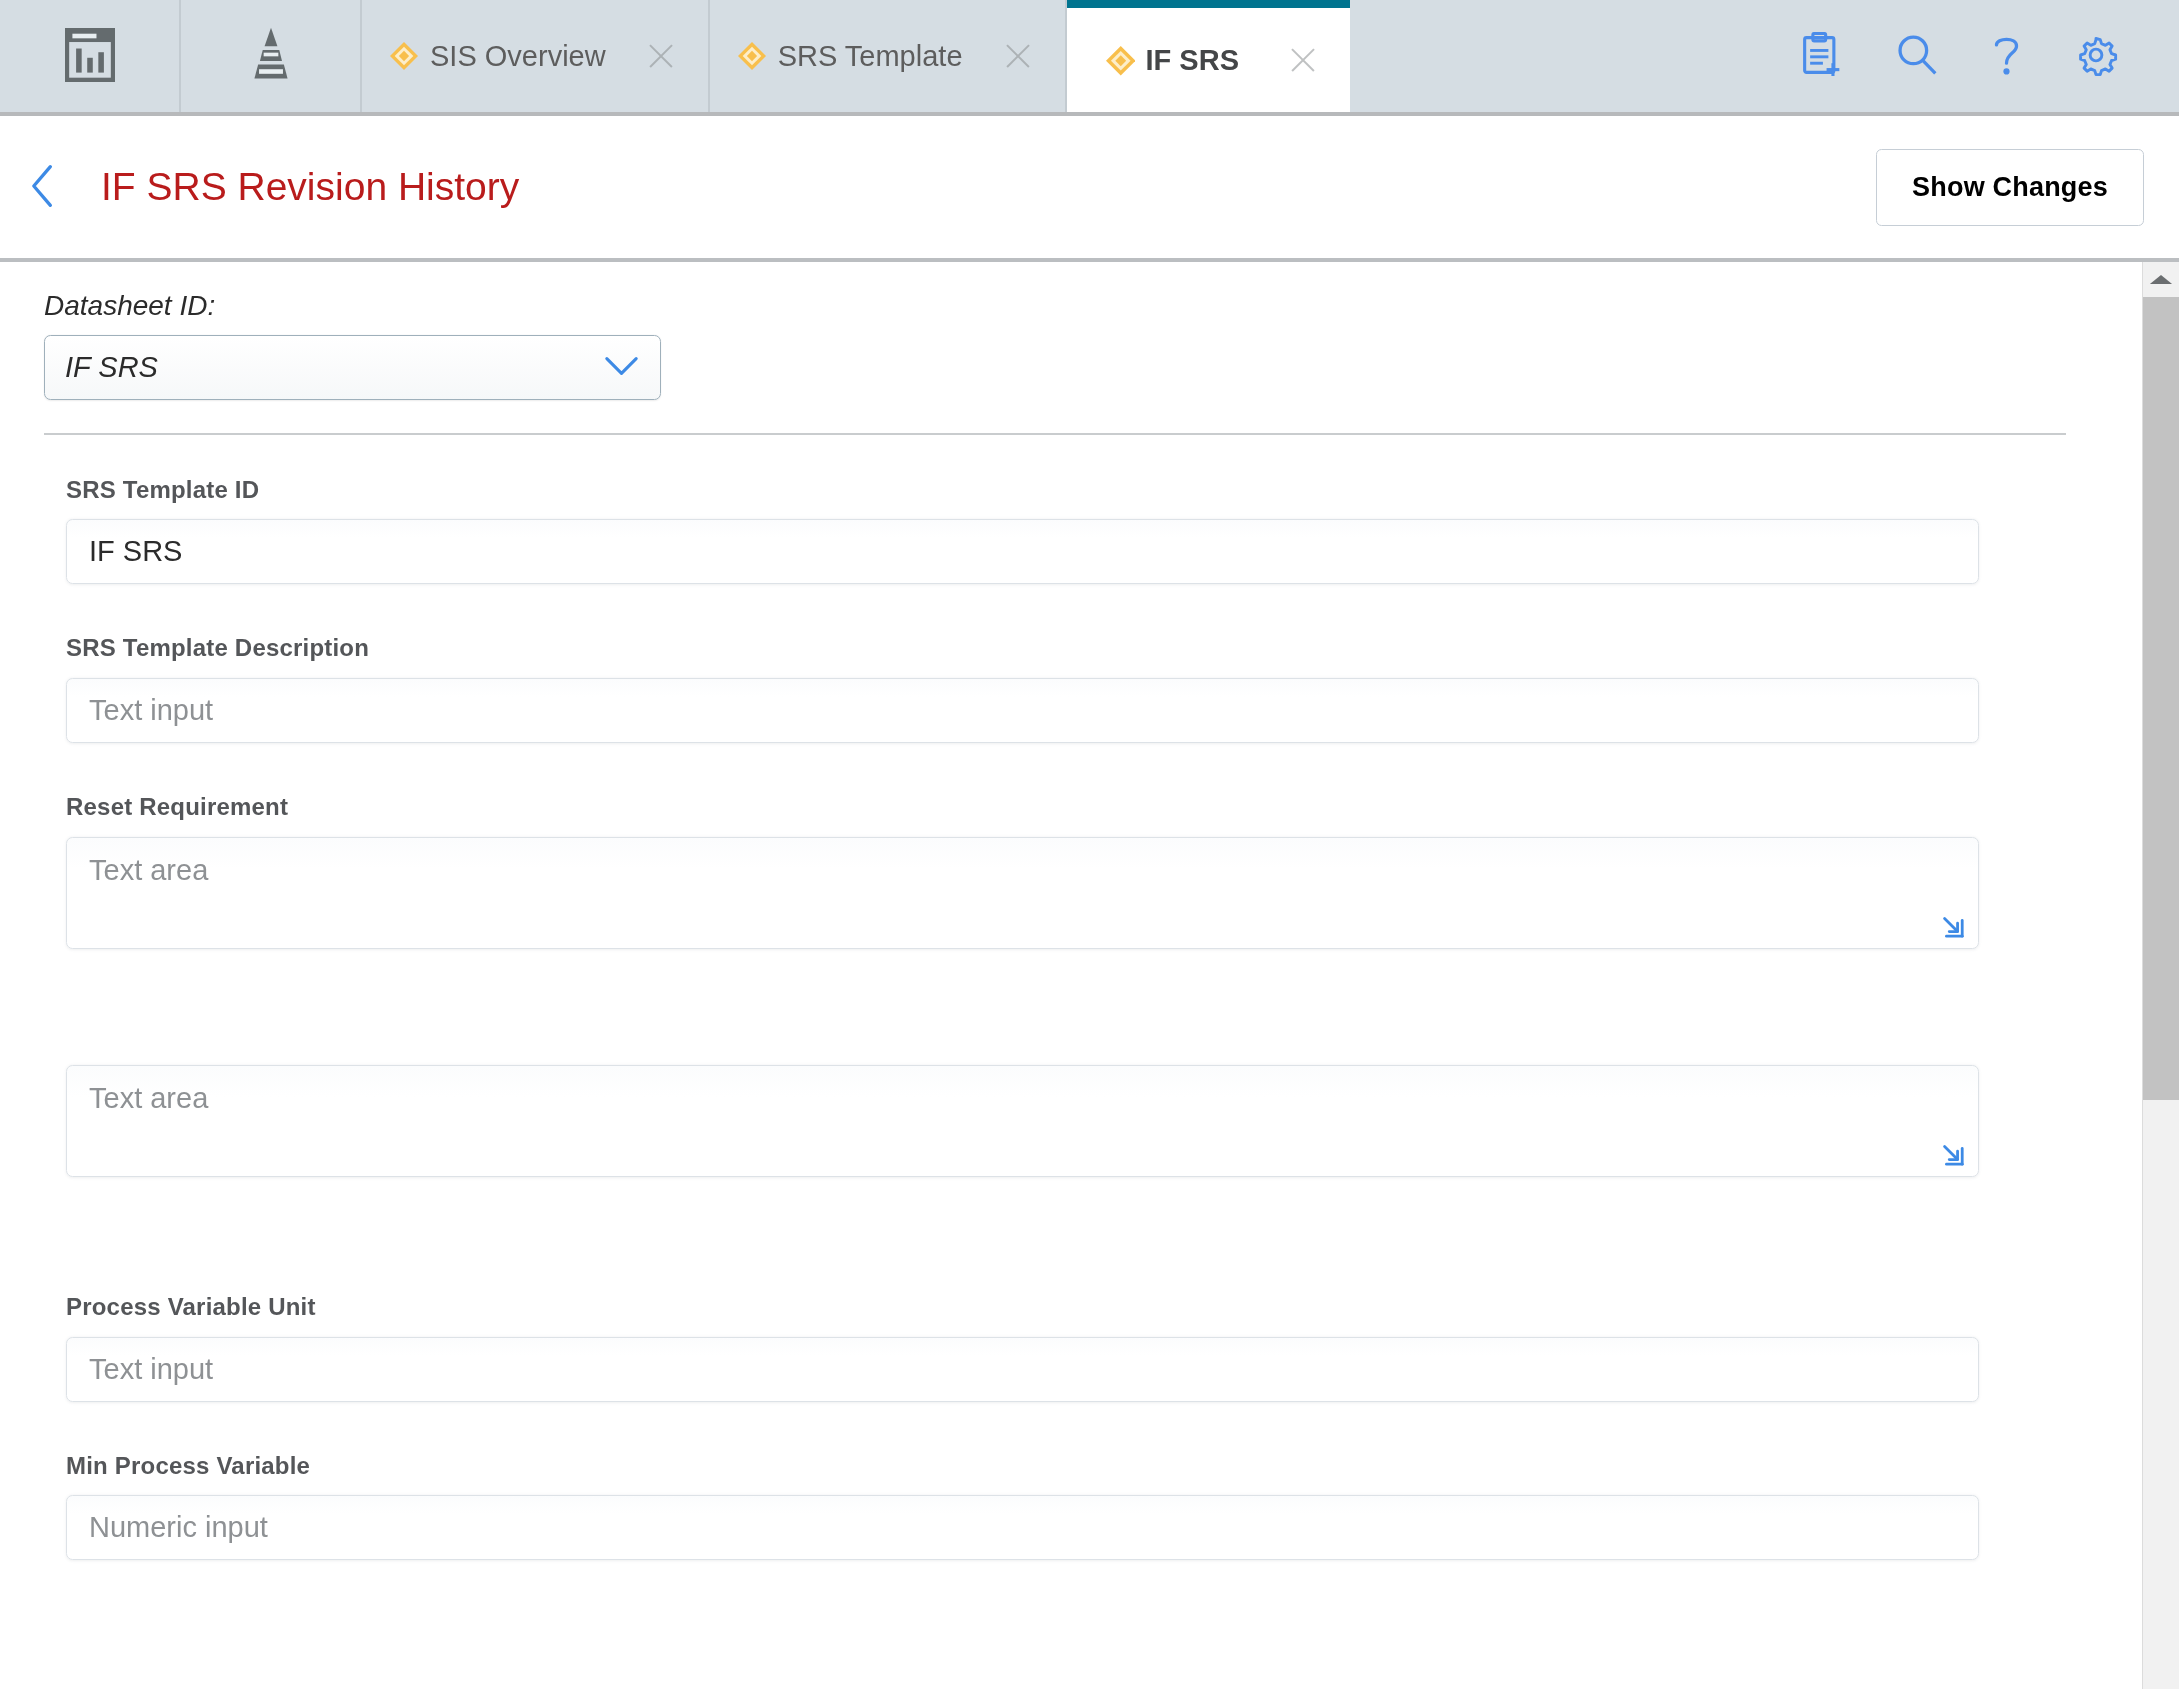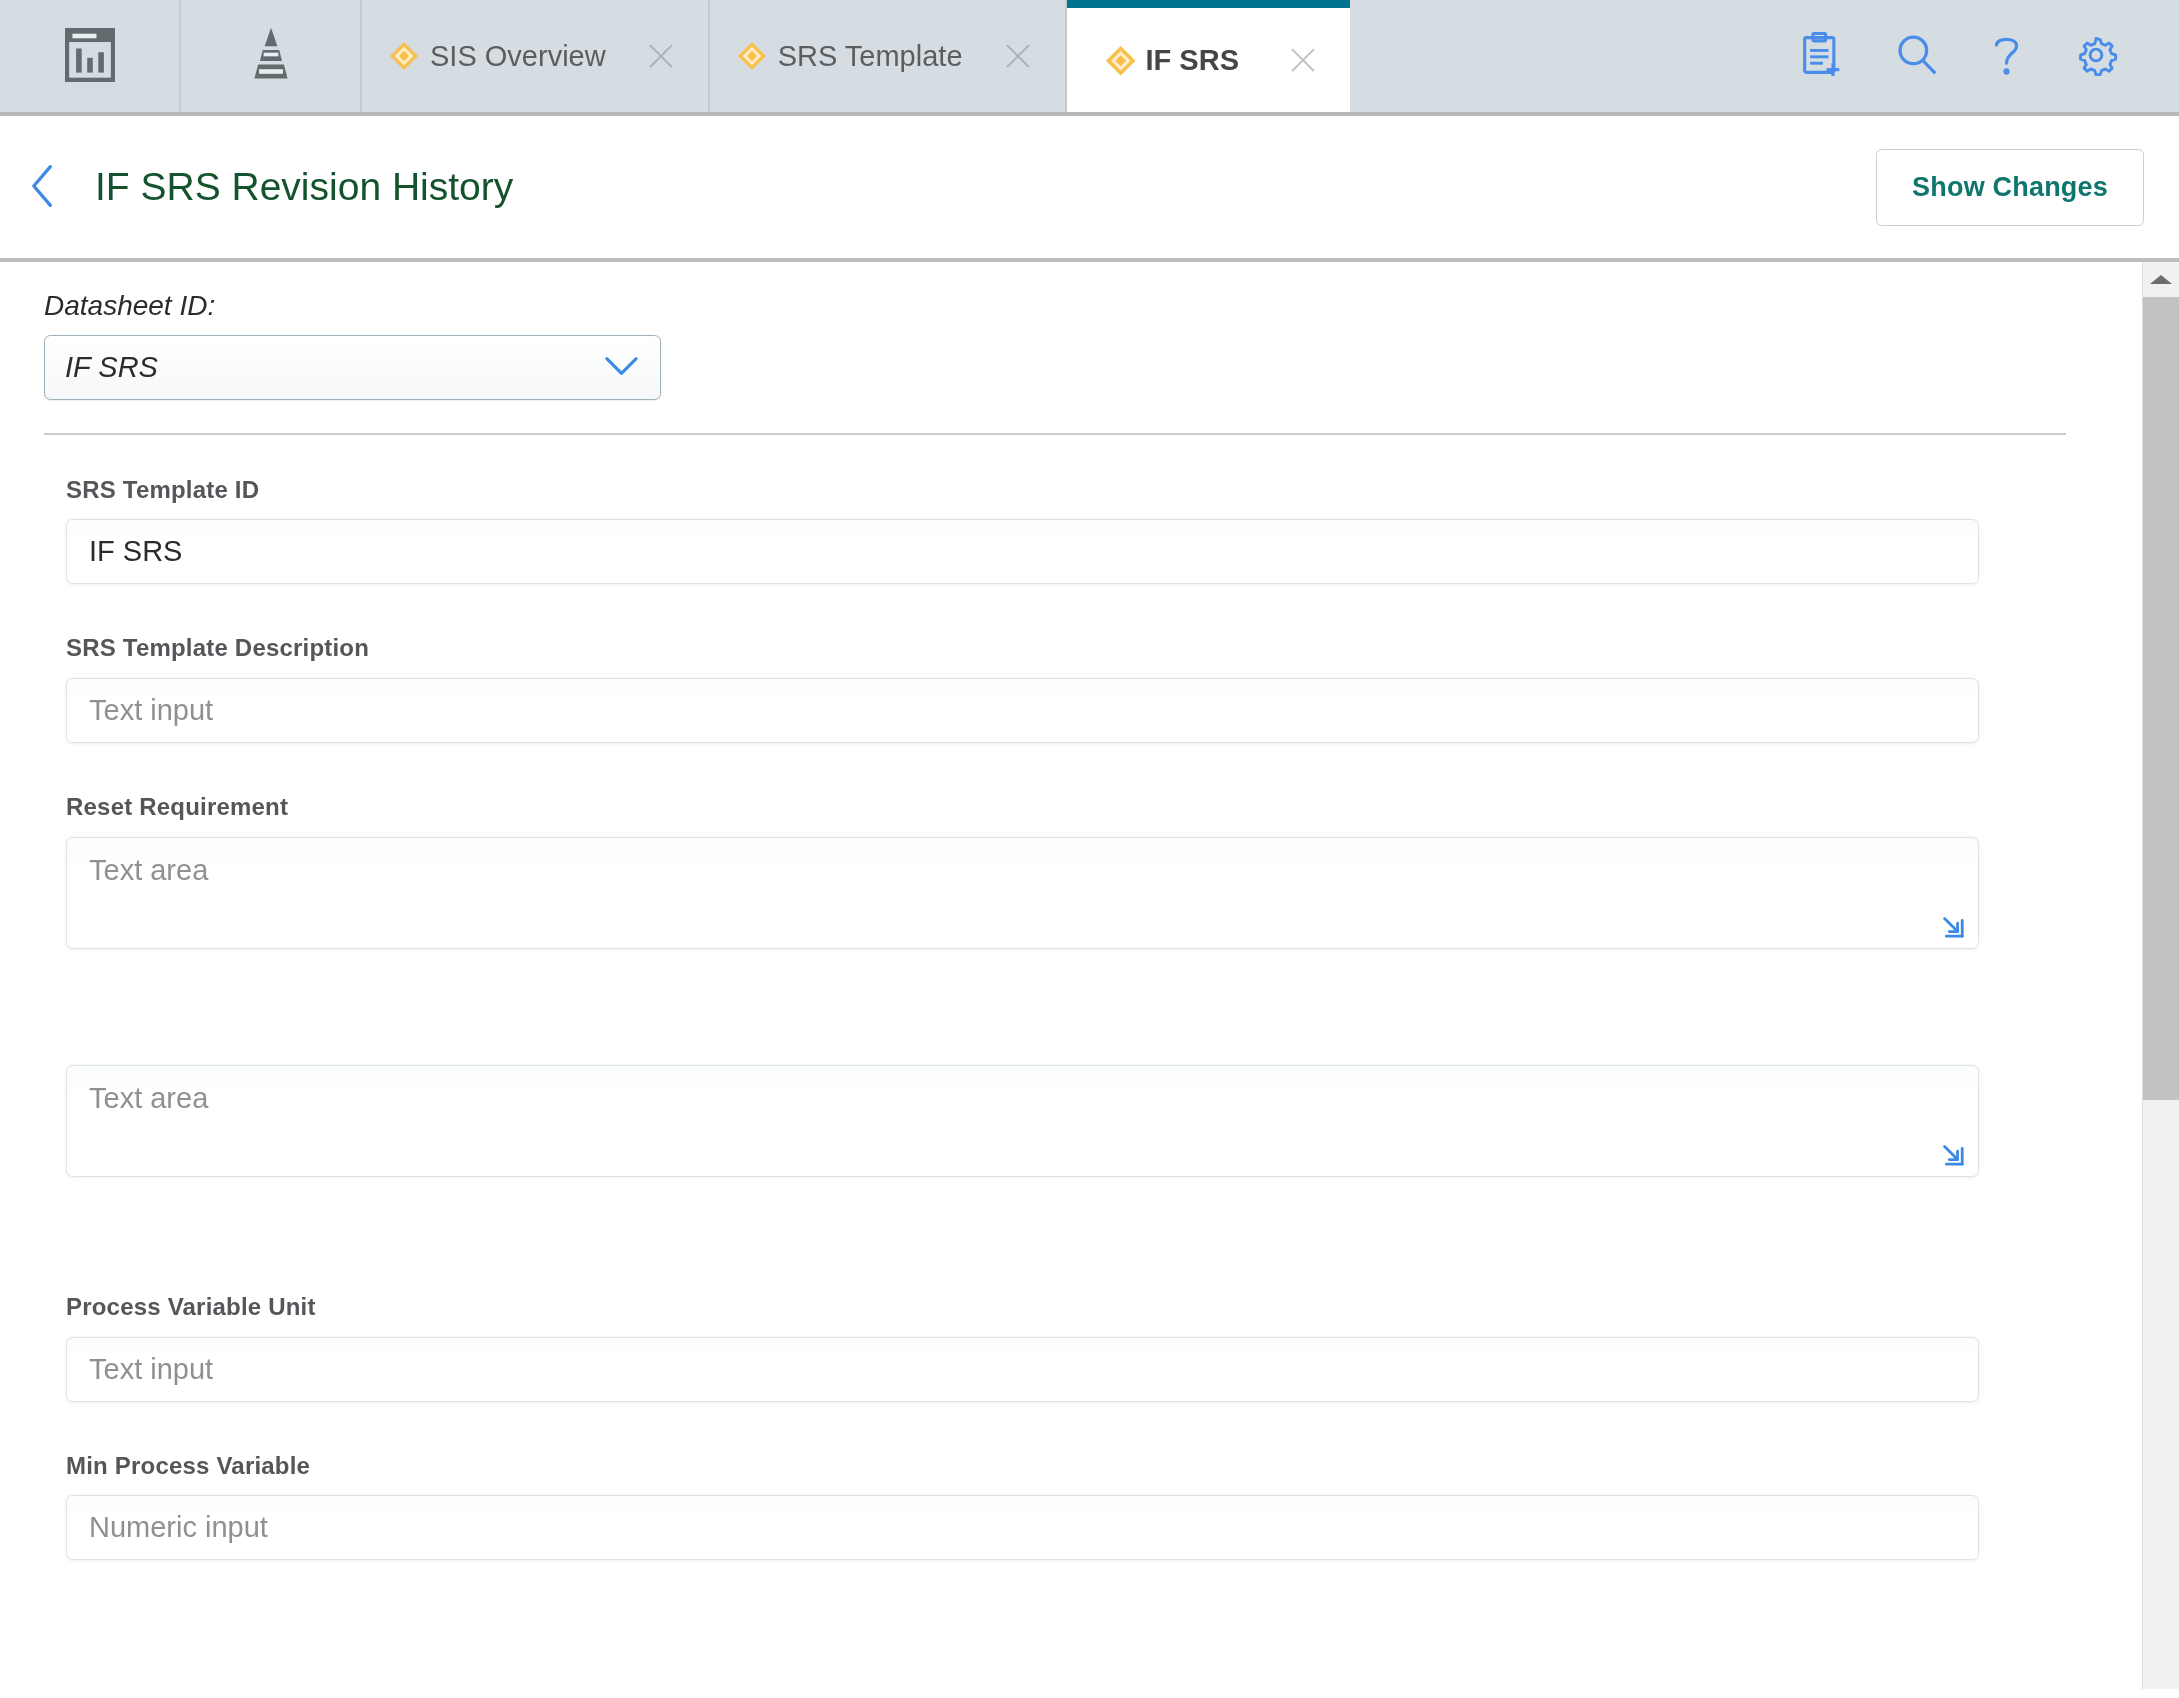--- a/index.html
+++ b/index.html
@@ -89,30 +89,30 @@
     border-bottom: 4.6px solid #bbbec1;
     padding: 0 35px 0 0;
     background: #fff;
   }
   .back-chevron {
     width: 85px; display: flex; align-items: center; justify-content: center;
     cursor: pointer;
   }
   .page-title {
     font-size: 39px;
-    color: #14532d;
+    color: #b91c1c;
     font-weight: normal;
-    margin-left: 10px;
+    margin-left: 16px;
   }
   .hdr-spacer { flex: 1; }
   .show-changes {
     border: 1.8px solid #c6ced6;
     border-radius: 5.5px;
     background: #fff;
-    color: #0f766e;
+    color: #000000;
     font-size: 27px;
     font-weight: bold;
     padding: 22px 35px;
     cursor: pointer;
     letter-spacing: 0.2px;
   }
 
   
   .content-wrap {
     position: relative;

